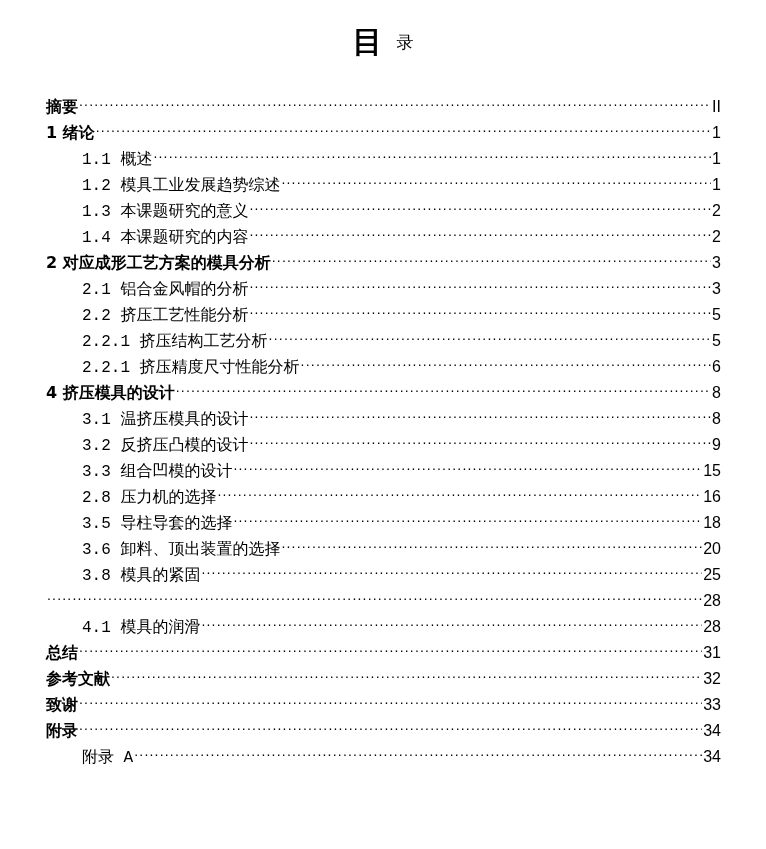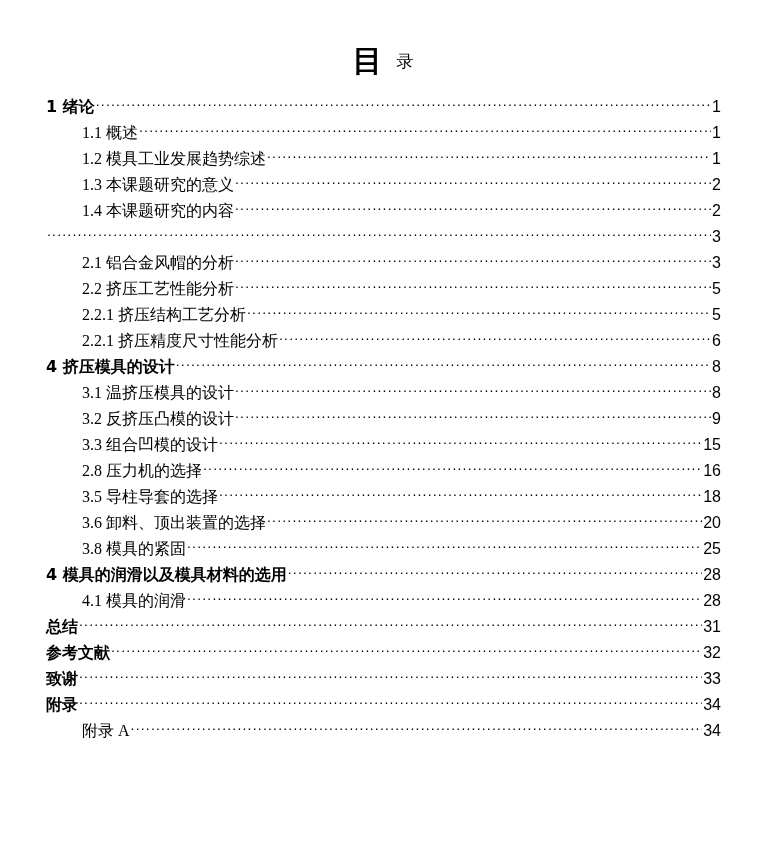--- a/index.html
+++ b/index.html
@@ -1,37 +1,42 @@
 <!DOCTYPE html>
 <html><head>
 <meta charset="utf-8">
 <style>
   html, body { margin:0; padding:0; background:#ffffff; }
   body { width:766px; height:849px; position:relative; overflow:hidden;
          font-family:"DejaVu Sans", "Liberation Sans", sans-serif; color:#000; }
-  .title { position:absolute; top:22px; left:0; width:766px; text-align:center;margin-top:19px; }
+  .title { position:absolute; top:22px; left:0; width:766px; text-align:center; }
   .title .big { font-size:30px; font-weight:bold; font-family:"DejaVu Serif", serif; letter-spacing:0; }
   .title .small { font-size:17px; font-family:"DejaVu Serif", serif; margin-left:14px; vertical-align:4px; }
   .toc { position:absolute; top:86px; left:46px; width:675px; }
   .row { display:flex; align-items:baseline; height:26px; line-height:26px; font-size:16px; white-space:nowrap; }
   .row.l1 .label { font-weight:bold; }
   .row.l2 { padding-left:36px; }
-  .row.l2 .label { font-family:Liberation Serif, serif; }
+  .row.l2 .label { font-family:Liberation Mono, monospace; }
   .leader { flex:1; overflow:hidden; margin:0 1px; position:relative; height:26px; }
   .leader::after { content:"........................................................................................................................................................................................................"; position:absolute; left:0; bottom:4px; line-height:1; font-size:14px; letter-spacing:1.2px; color:#000; white-space:nowrap; font-family:"Liberation Sans", sans-serif; }
   .page { font-family:"Liberation Sans", sans-serif; font-size:16px; text-align:right; }
 </style>
 </head>
 <body>
 
 <div class="title">
   <span class="big">目</span><span class="small">录</span>
 </div>
 
 <div class="toc" id="toc">
+    <div class="row l1">
+      <span class="label">摘要</span>
+      <span class="leader"></span>
+      <span class="page">II</span>
+    </div>
     <div class="row l1">
       <span class="label">1  绪论</span>
       <span class="leader"></span>
       <span class="page">1</span>
     </div>
     <div class="row l2">
       <span class="label">1.1 概述</span>
       <span class="leader"></span>
       <span class="page">1</span>
     </div>
@@ -44,20 +49,21 @@
       <span class="label">1.3 本课题研究的意义</span>
       <span class="leader"></span>
       <span class="page">2</span>
     </div>
     <div class="row l2">
       <span class="label">1.4 本课题研究的内容</span>
       <span class="leader"></span>
       <span class="page">2</span>
     </div>
     <div class="row l1">
+      <span class="label">2  对应成形工艺方案的模具分析</span>
       <span class="leader"></span>
       <span class="page">3</span>
     </div>
     <div class="row l2">
       <span class="label">2.1 铝合金风帽的分析</span>
       <span class="leader"></span>
       <span class="page">3</span>
     </div>
     <div class="row l2">
       <span class="label">2.2 挤压工艺性能分析</span>
@@ -108,21 +114,20 @@
       <span class="label">3.6 卸料、顶出装置的选择</span>
       <span class="leader"></span>
       <span class="page">20</span>
     </div>
     <div class="row l2">
       <span class="label">3.8 模具的紧固</span>
       <span class="leader"></span>
       <span class="page">25</span>
     </div>
     <div class="row l1">
-      <span class="label">4  模具的润滑以及模具材料的选用</span>
       <span class="leader"></span>
       <span class="page">28</span>
     </div>
     <div class="row l2">
       <span class="label">4.1 模具的润滑</span>
       <span class="leader"></span>
       <span class="page">28</span>
     </div>
     <div class="row l1">
       <span class="label">总结</span>

